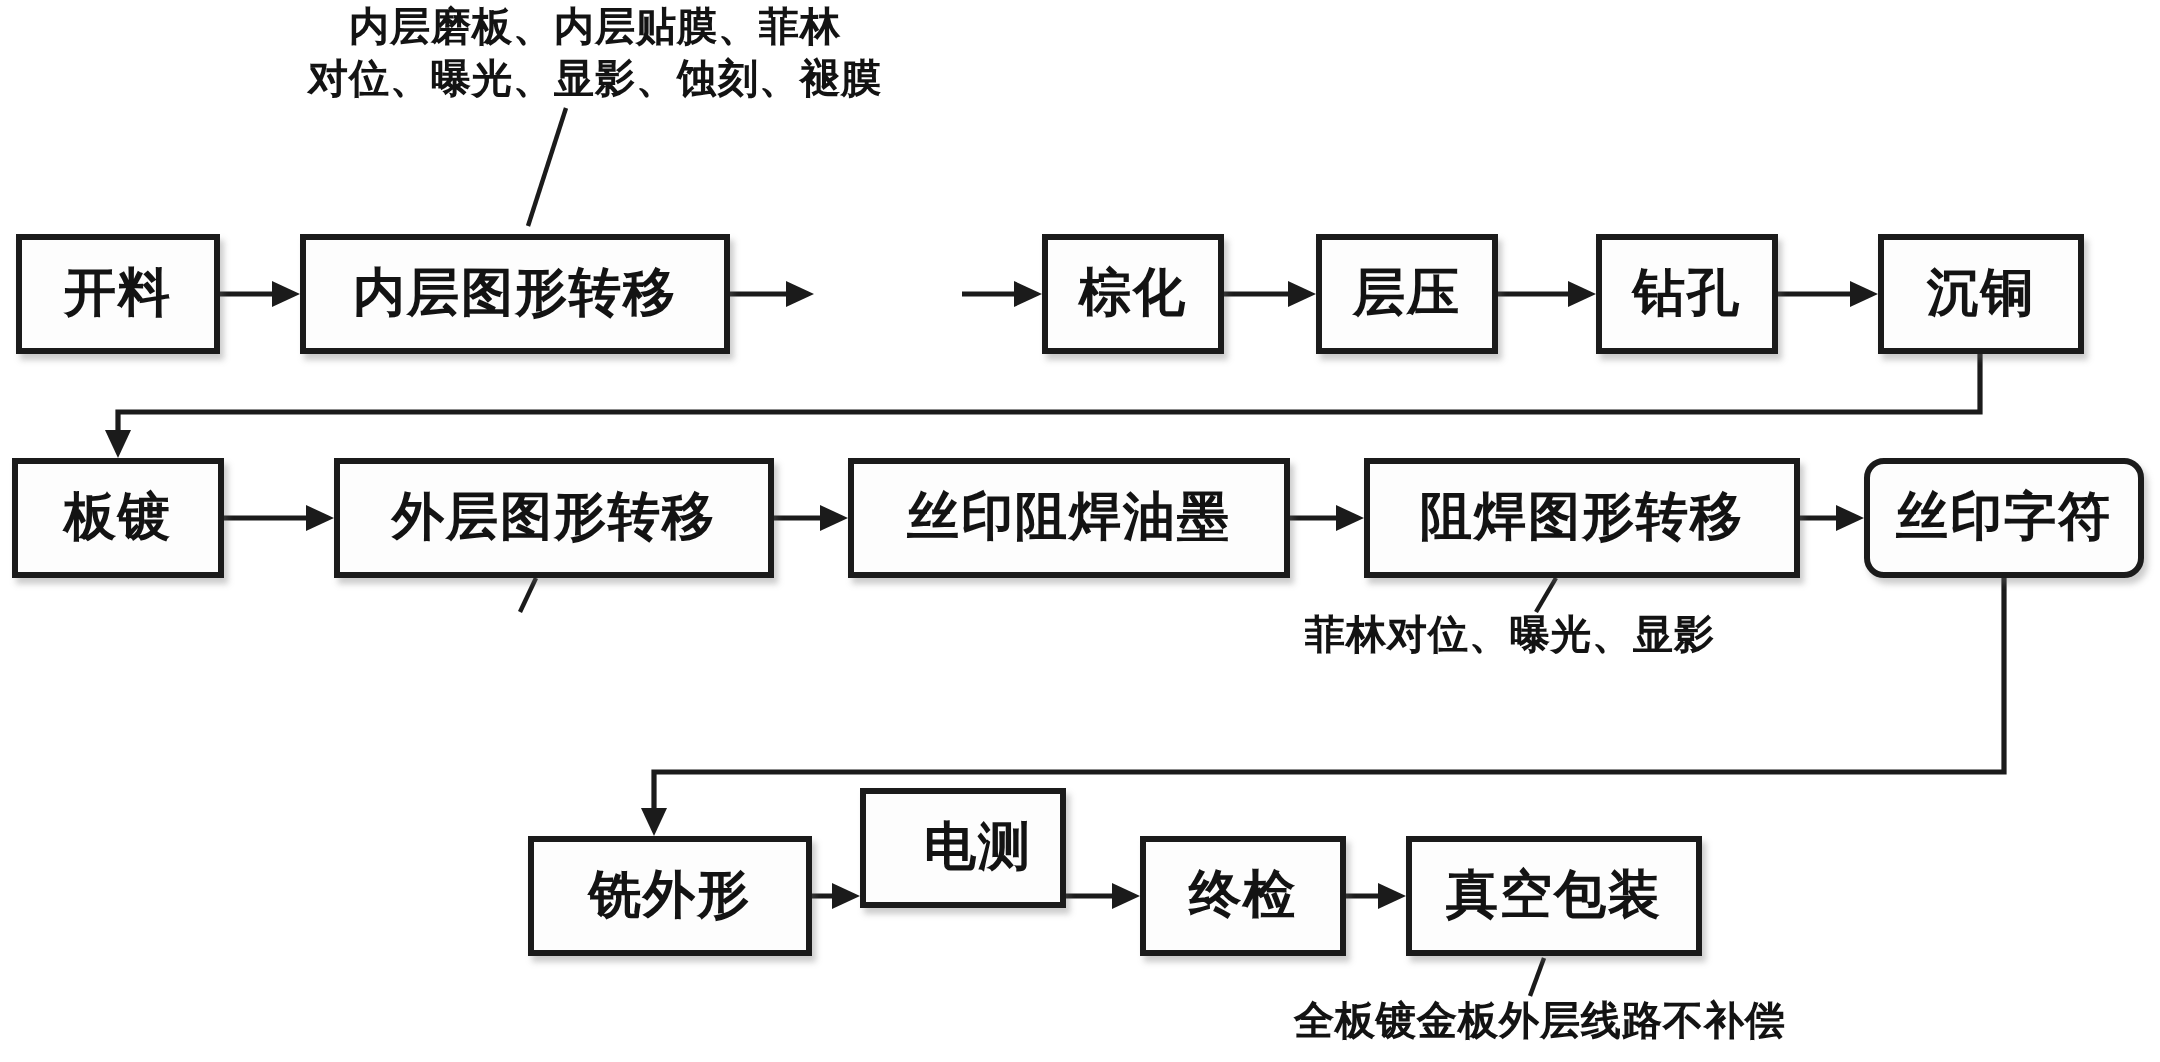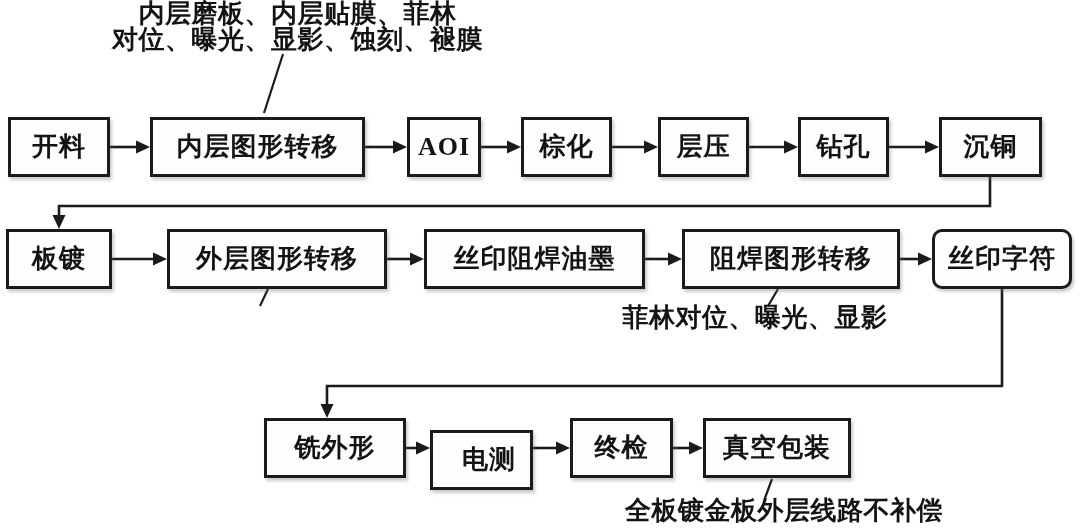--- a/index.html
+++ b/index.html
@@ -30,21 +30,21 @@
     font-size: 26px;
     font-weight: bold;
     color: var(--text, #131313);
     letter-spacing: 1px;
     white-space: nowrap;
     line-height: 1;
   }
   .note {
     position: absolute;
     text-align: center;
-    font-size: 26px;
+    font-size: 20px;
     font-weight: bold;
     color: var(--text, #131313);
     line-height: 26px;
     letter-spacing: 0.5px;
   }
   .note span { display: block; white-space: nowrap; }
   svg.connectors {
     position: absolute;
     left: 0; top: 0;
     width: 1080px; height: 531px;
@@ -156,23 +156,20 @@
   <div class="note" style="left:625px; top:498px; width:290px;">
     <span>全板镀金板外层线路不补偿</span>
   </div>
 
   <div class="box" style="left:8px; top:117px; width:102px;">
     <span class="label">开料</span>
   </div>
   <div class="box" style="left:150px; top:117px; width:215px;">
     <span class="label">内层图形转移</span>
   </div>
-  <div class="box" style="left:407px; top:117px; width:74px;">
-    <span class="label">AOI</span>
-  </div>
   <div class="box" style="left:521px; top:117px; width:91px;">
     <span class="label">棕化</span>
   </div>
   <div class="box" style="left:658px; top:117px; width:91px;">
     <span class="label">层压</span>
   </div>
   <div class="box" style="left:798px; top:117px; width:91px;">
     <span class="label">钻孔</span>
   </div>
   <div class="box" style="left:939px; top:117px; width:103px;">
@@ -191,21 +188,21 @@
   <div class="box" style="left:682px; top:229px; width:218px;">
     <span class="label">阻焊图形转移</span>
   </div>
   <div class="box" style="left:932px; top:229px; width:140px;border-radius:10px;">
     <span class="label">丝印字符</span>
   </div>
 
   <div class="box" style="left:264px; top:418px; width:142px;">
     <span class="label">铣外形</span>
   </div>
-  <div class="box" style="left:430px; top:430px; width:103px;padding-left:15px;">
+  <div class="box" style="left:430px; top:394px; width:103px;padding-left:15px;">
     <span class="label">电测</span>
   </div>
   <div class="box" style="left:570px; top:418px; width:103px;">
     <span class="label">终检</span>
   </div>
   <div class="box" style="left:703px; top:418px; width:148px;">
     <span class="label">真空包装</span>
   </div>
 
 </div>

